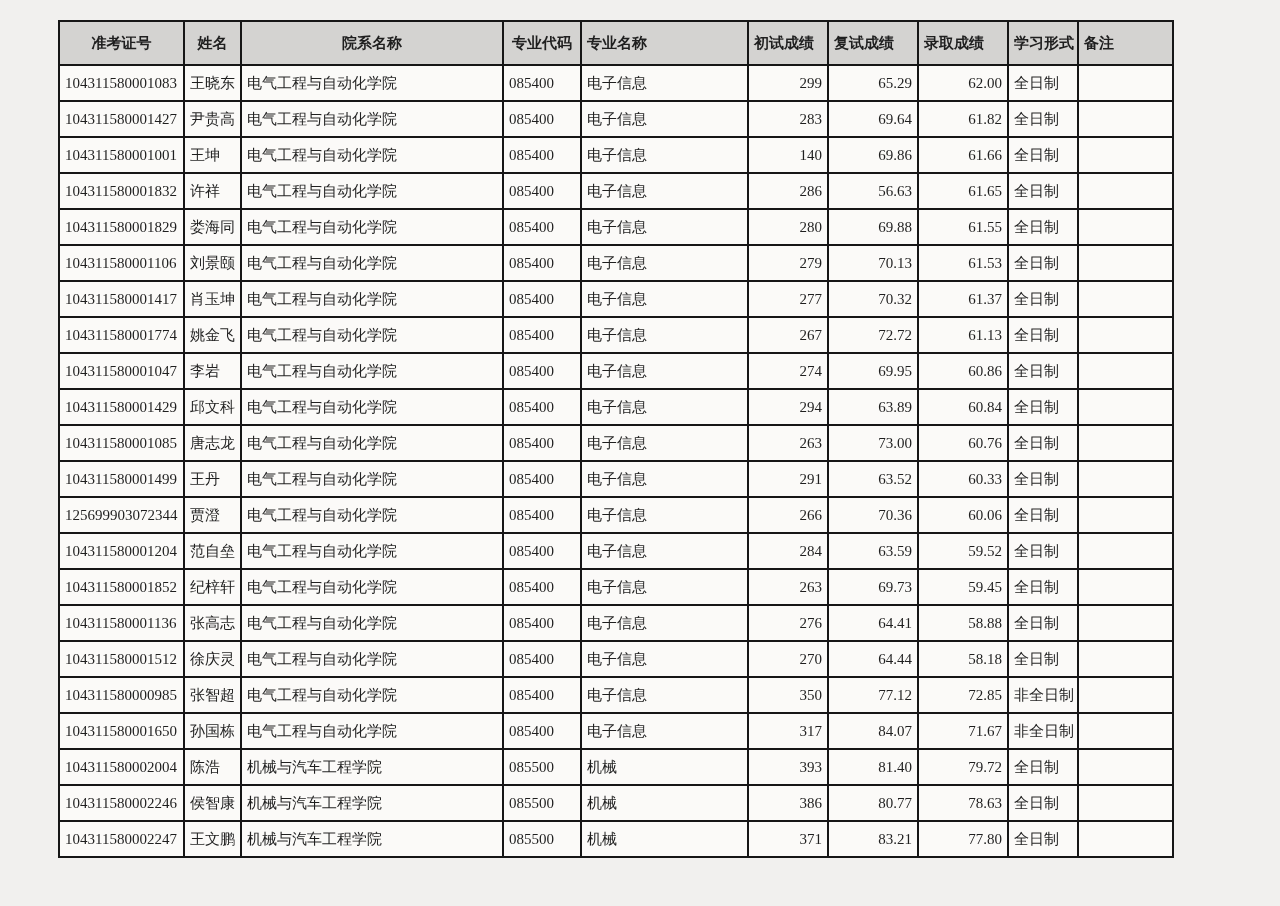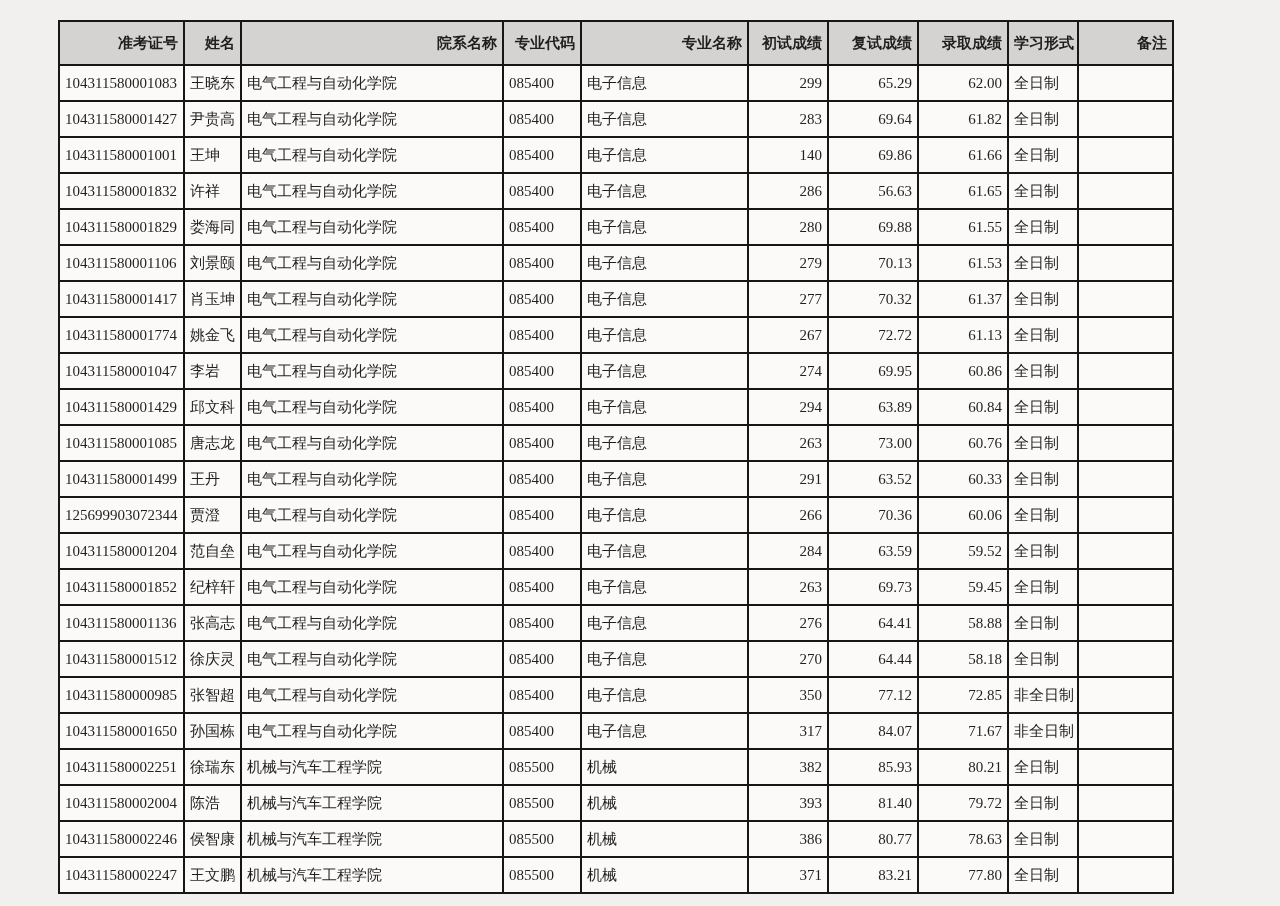--- a/index.html
+++ b/index.html
@@ -25,24 +25,24 @@
     border: 2px solid #161616;
     font-size: 15px;
     padding: 0 5px;
     overflow: hidden;
     white-space: nowrap;
   }
   table.results thead th {
     background: #d4d3d1;
     height: 42px;
     font-weight: bold;
-    text-align: right;
+    text-align: center;
     font-family: "Liberation Serif", "DejaVu Serif", serif;
   }
-  table.results thead th.center { text-align: right; }
+  table.results thead th.center { text-align: left; }
   table.results tbody td { height: 34px; background: #fbfaf8; }
   
   td.c0, td.c1, td.c2, td.c3, td.c4, td.c8, td.c9 { text-align: left; }
   td.c5, td.c6, td.c7 { text-align: right; padding-right: 9px; }
   col.w0 { width: 125px; } col.w1 { width: 57px; }  col.w2 { width: 262px; }
   col.w3 { width: 78px; }  col.w4 { width: 167px; } col.w5 { width: 80px; }
   col.w6 { width: 90px; }  col.w7 { width: 90px; }  col.w8 { width: 70px; }
   col.w9 { width: 95px; }
 </style>
 </head>
@@ -299,32 +299,20 @@
           <td class="c2">电气工程与自动化学院</td>
           <td class="c3">085400</td>
           <td class="c4">电子信息</td>
           <td class="c5">317</td>
           <td class="c6">84.07</td>
           <td class="c7">71.67</td>
           <td class="c8">非全日制</td>
           <td class="c9"></td>
         </tr>
         <tr>
-          <td class="c0">104311580002251</td>
-          <td class="c1">徐瑞东</td>
-          <td class="c2">机械与汽车工程学院</td>
-          <td class="c3">085500</td>
-          <td class="c4">机械</td>
-          <td class="c5">382</td>
-          <td class="c6">85.93</td>
-          <td class="c7">80.21</td>
-          <td class="c8">全日制</td>
-          <td class="c9"></td>
-        </tr>
-        <tr>
           <td class="c0">104311580002004</td>
           <td class="c1">陈浩</td>
           <td class="c2">机械与汽车工程学院</td>
           <td class="c3">085500</td>
           <td class="c4">机械</td>
           <td class="c5">393</td>
           <td class="c6">81.40</td>
           <td class="c7">79.72</td>
           <td class="c8">全日制</td>
           <td class="c9"></td>

